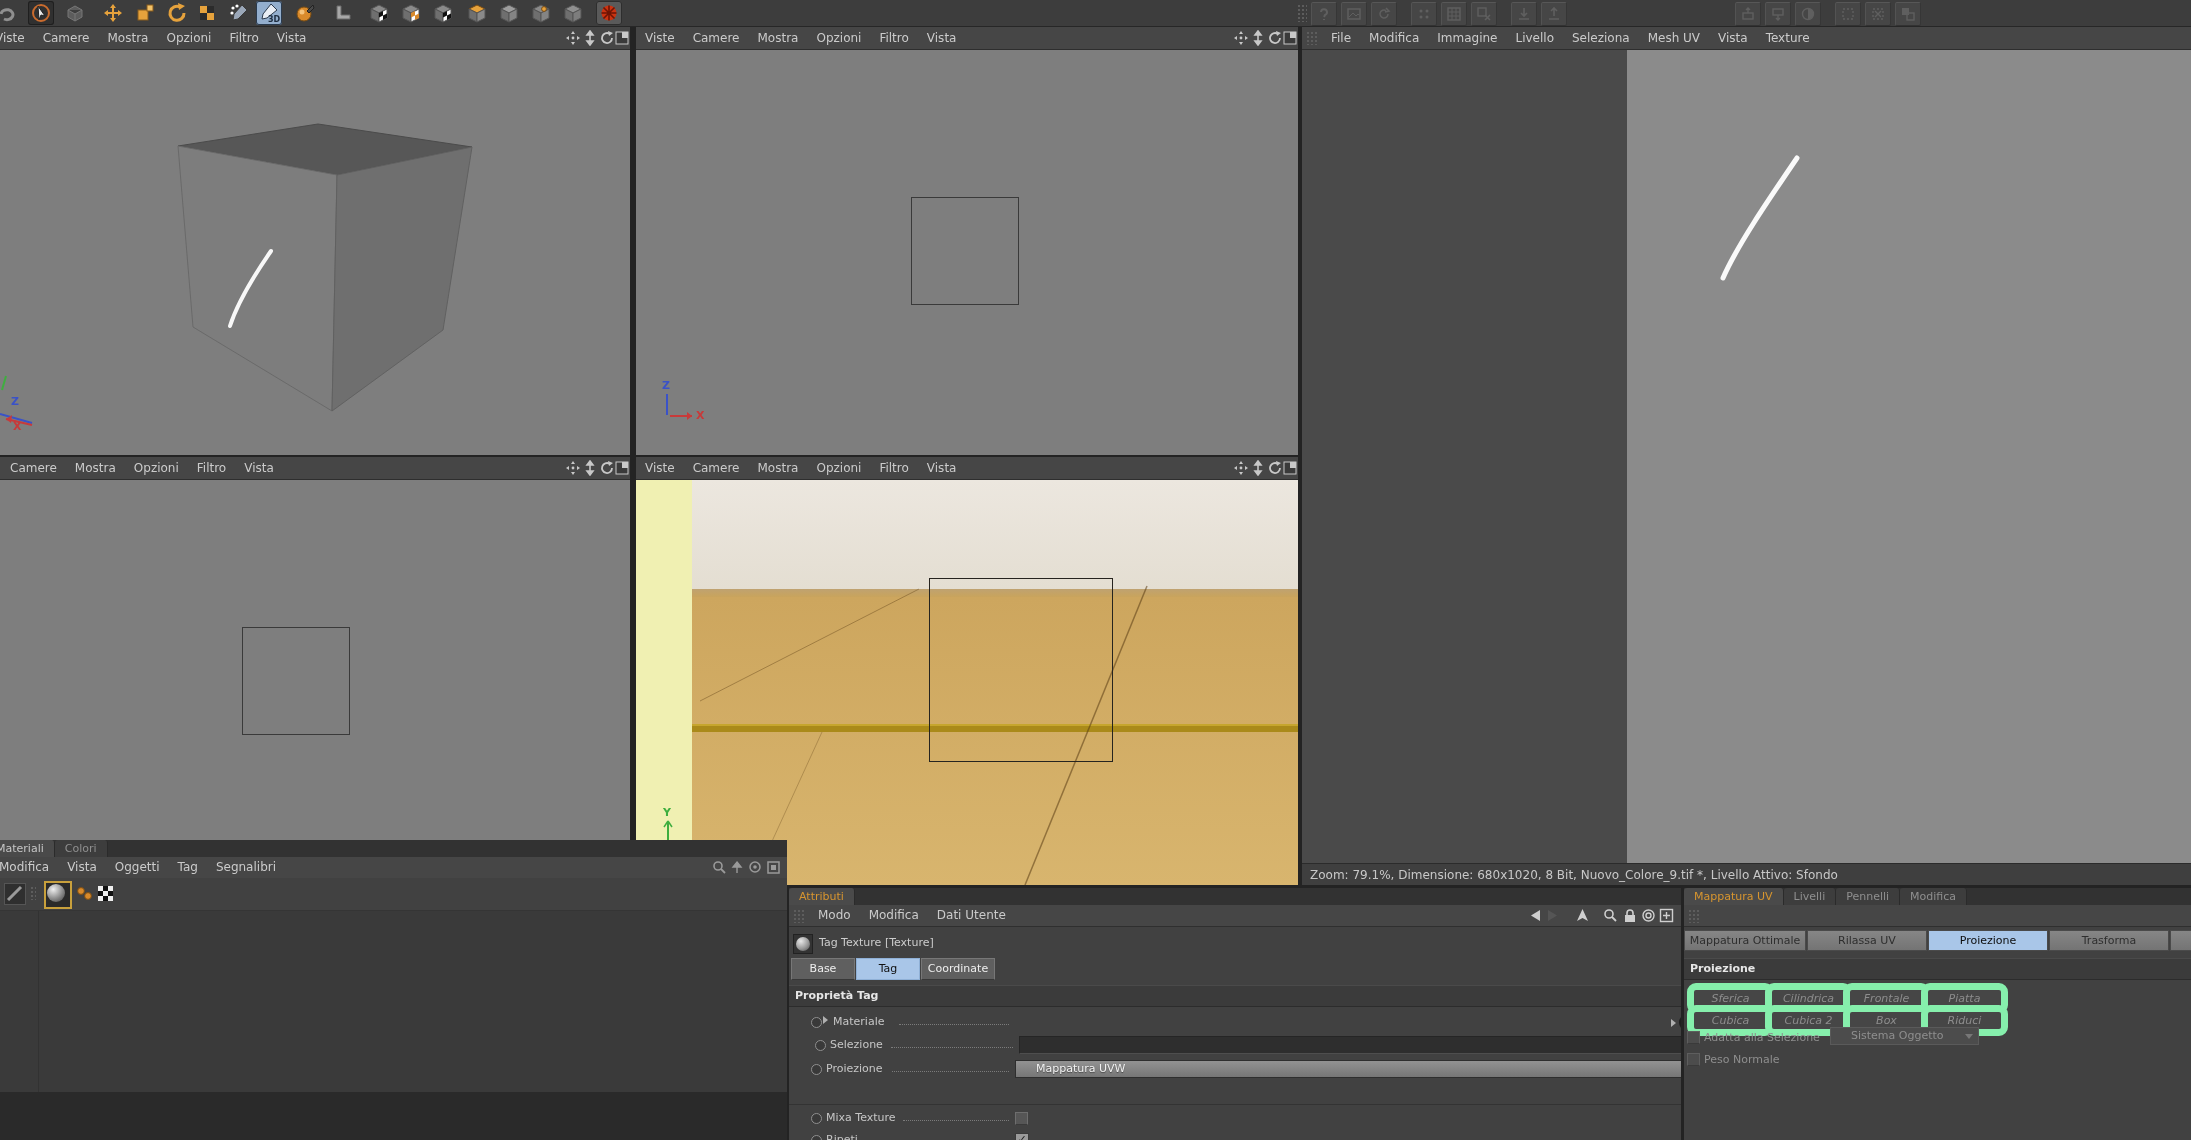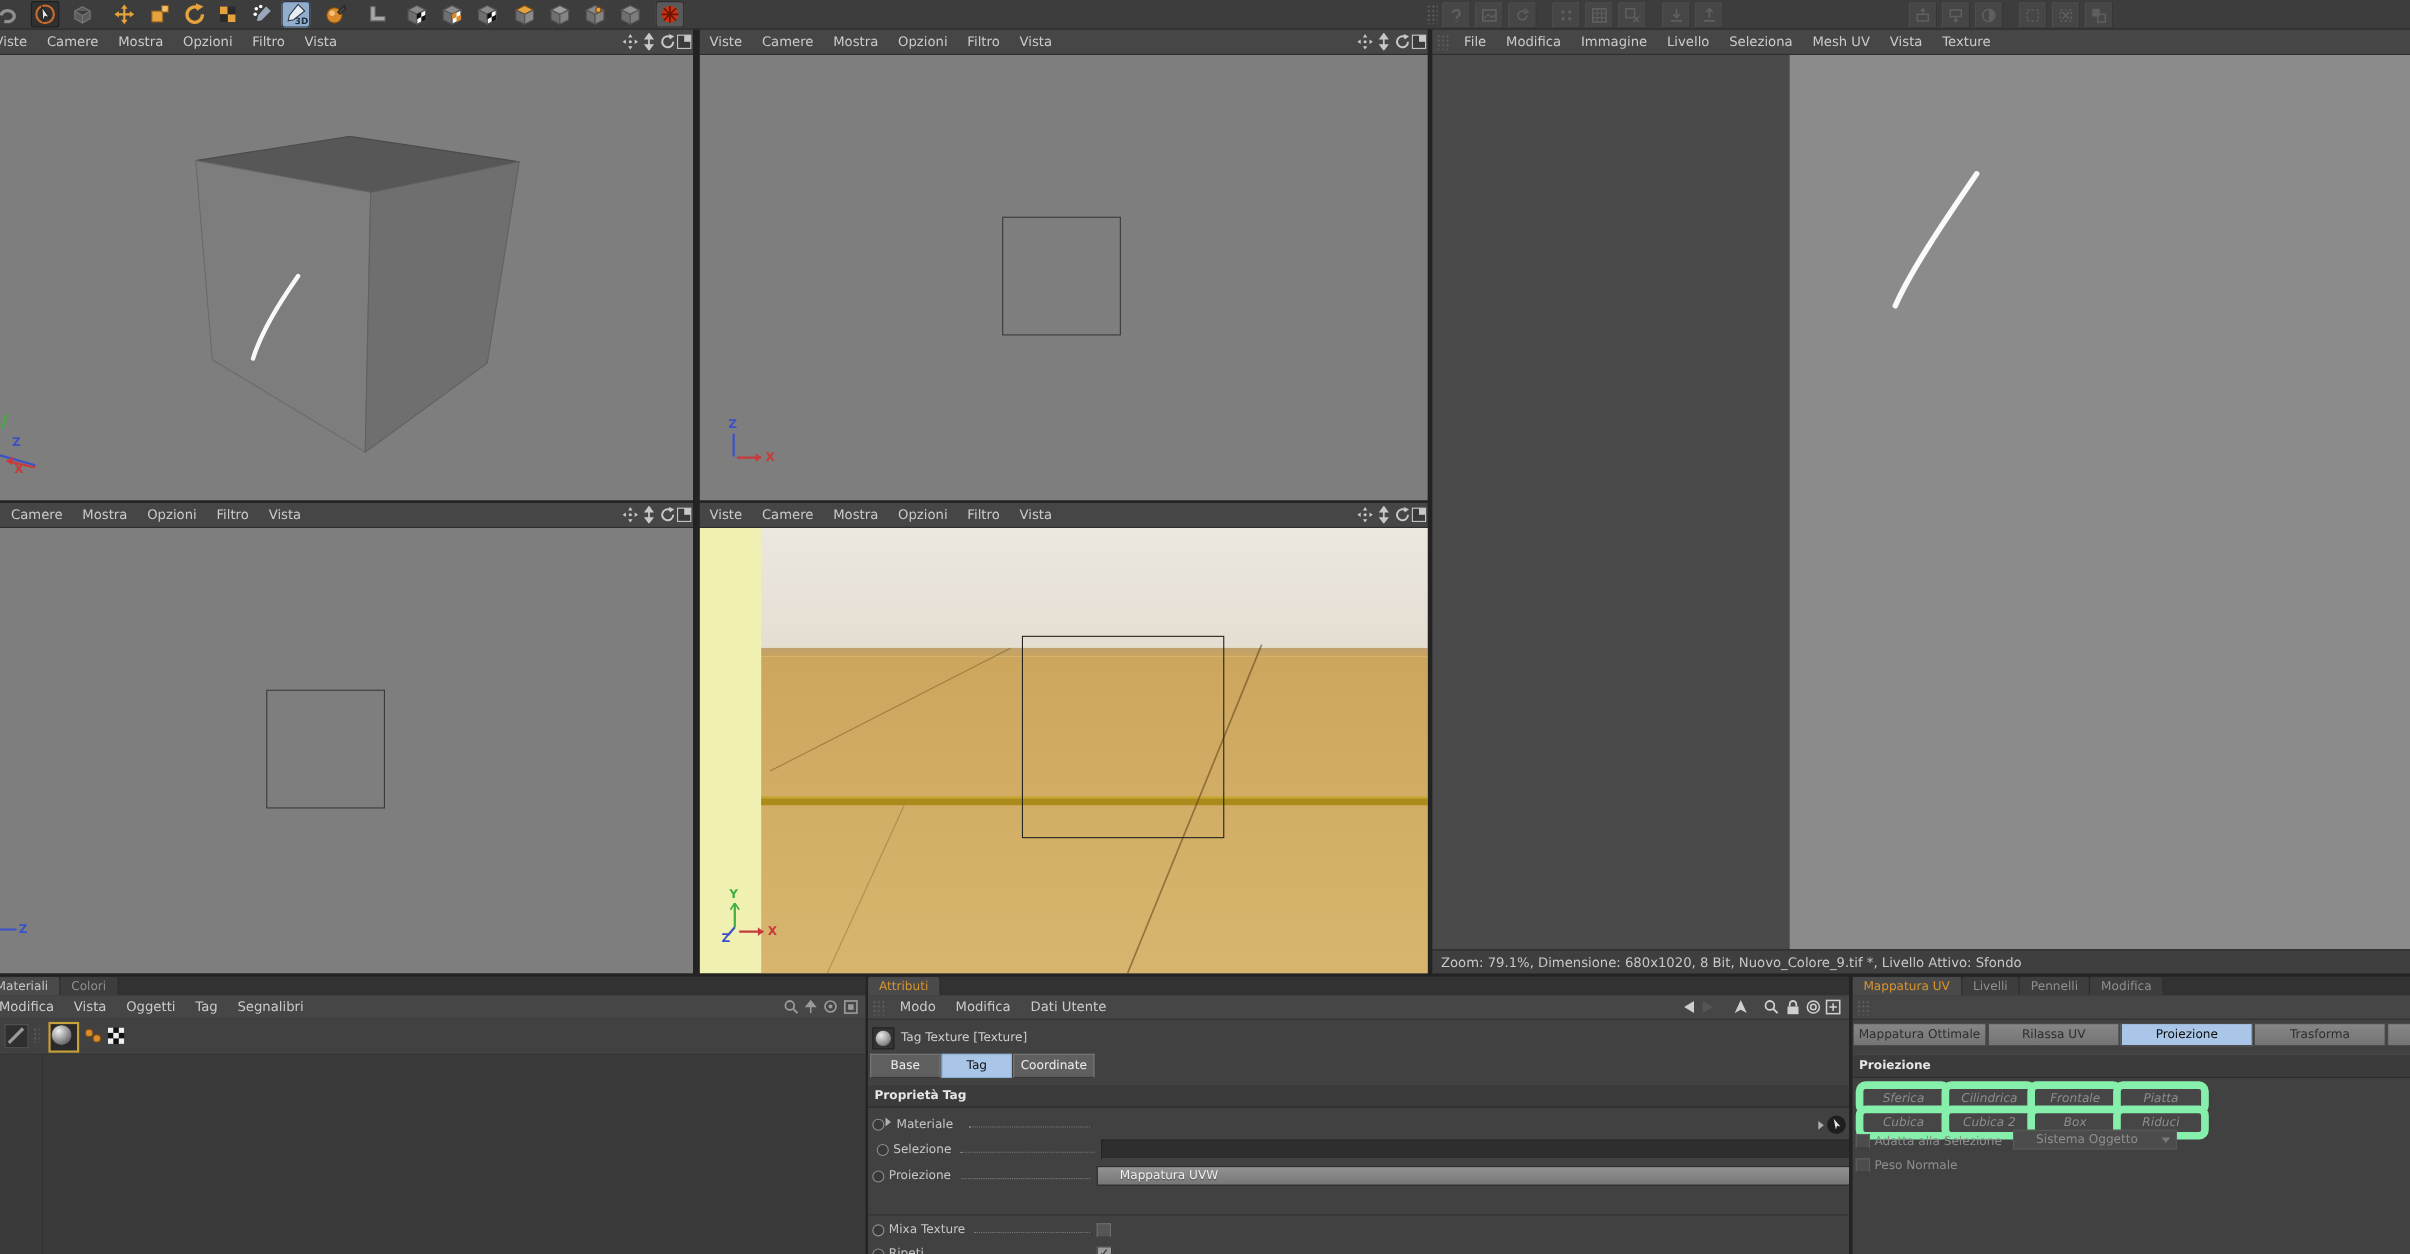--- a/index.html
+++ b/index.html
@@ -29,21 +29,21 @@
 
   
   .panel{background:#414141;overflow:hidden;}
   .tabrow{position:absolute;left:0;top:0;right:0;height:17px;background:#323232;white-space:nowrap;overflow:hidden;}
   .ptab{display:inline-block;height:17px;line-height:17px;padding:0 10px;background:#3d3d3d;color:#8f8f8f;border-right:1px solid #2b2b2b;border-top-left-radius:3px;border-top-right-radius:3px;vertical-align:top;}
   .ptab.on{background:#4a4a4a;color:#c6c6c6;}
   .ptab.on-orange{background:#4a4a4a;color:#d7952f;}
   .pmenu{position:absolute;left:0;top:17px;right:0;height:21px;background:#464646;border-bottom:1px solid #2f2f2f;line-height:21px;white-space:nowrap;}
   .pmenu .menu-item{font-size:12px;}
   .sect{font-weight:bold;color:#e6e6e6;background:#3b3b3b;border-bottom:1px solid #2c2c2c;border-top:1px solid #4a4a4a;line-height:20px;padding-left:6px;}
-  .frow{position:absolute;height:22px;line-height:22px;}
+  .frow{position:absolute;height:22px;line-height:22px;margin-left:18px;}
   .fcircle{position:absolute;left:4px;top:6px;width:9px;height:9px;border-radius:50%;border:1px solid #8f8f8f;background:#393939;}
   .flabel{position:absolute;left:19px;top:0;color:#c6c6c6;}
   .fdots{position:absolute;top:13px;height:0;border-bottom:1px dotted #7b7b7b;}
   .tfield{position:absolute;top:2px;height:16px;background:#2e2e2e;border:1px solid #252525;border-bottom-color:#4e4e4e;color:#dcdcdc;line-height:16px;padding-left:6px;}
   .drop{position:absolute;top:2px;height:16px;background:linear-gradient(#929292,#767676);border:1px solid #2e2e2e;color:#f2f2f2;text-shadow:0 1px 1px rgba(0,0,0,.45);line-height:16px;padding-left:20px;}
   .drop .arr{position:absolute;right:5px;top:6px;width:0;height:0;border-left:4px solid transparent;border-right:4px solid transparent;border-top:5px solid #3a3a3a;}
   .btab{position:absolute;top:0;height:20px;line-height:20px;text-align:center;background:#5f5f5f;border:1px solid #777;border-bottom-color:#383838;color:#eee;}
   .btab.sel{background:#a9c6e8;color:#111;border-color:#8fb0d6;}
   .mtab{position:absolute;top:0;height:19px;line-height:19px;text-align:center;background:linear-gradient(#868686,#747474);color:#2e2e2e;border:1px solid #4a4a4a;}
   .mtab.sel{background:#a9c6e8;color:#0d0d0d;}
@@ -424,21 +424,21 @@
   <div class="abs statusbar" style="left:0;top:836px;width:889px;height:23px">
     <span>Zoom: 79.1%, Dimensione: 680x1020, 8 Bit, Nuovo_Colore_9.tif *, Livello Attivo: Sfondo</span>
   </div>
 </div>
 
 <div class="abs split" style="left:630px;top:27px;width:6px;height:858px"></div>
 <div class="abs split" style="left:1298px;top:27px;width:4px;height:859px"></div>
 <div class="abs split" style="left:0;top:455px;width:1298px;height:2px"></div>
 <div class="abs split" style="left:0;top:885px;width:2191px;height:3px"></div>
 
-<div class="abs panel" style="left:0;top:888px;width:787px;height:252px">
+<div class="abs panel" style="left:0;top:840px;width:787px;height:252px">
   <div class="tabrow">
     <div style="margin-left:-14px;display:inline-block;white-space:nowrap">
       <span class="ptab on">Materiali</span><span class="ptab">Colori</span>
     </div>
   </div>
   <div class="pmenu">
     <div style="margin-left:-10px;display:inline-block">
       <span class="menu-item">Modifica</span><span class="menu-item">Vista</span><span class="menu-item">Oggetti</span><span class="menu-item">Tag</span><span class="menu-item">Segnalibri</span>
     </div>
     <div class="abs" style="left:712px;top:3px"><svg width="15" height="15">

